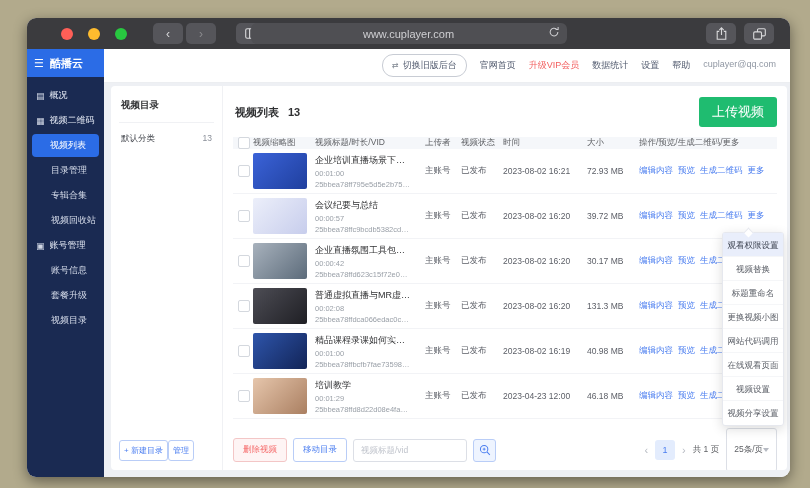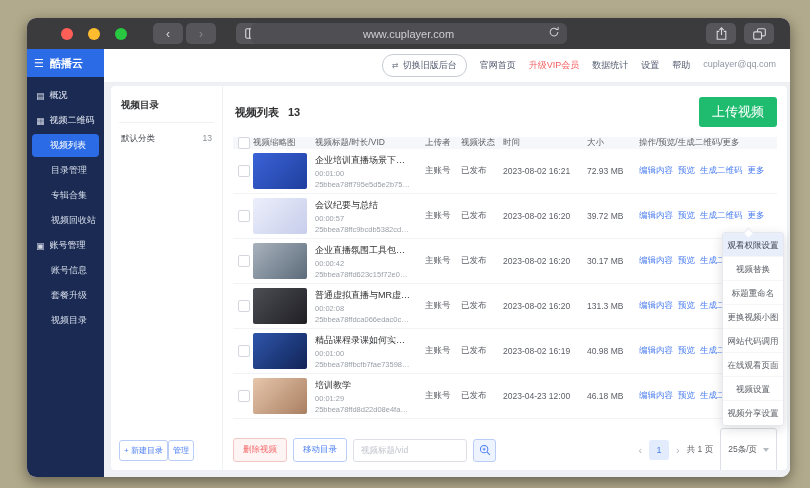--- a/index.html
+++ b/index.html
@@ -75,21 +75,21 @@
   .act-link { color:#4a7df0; cursor:pointer; }
   .list-footer { margin-top:auto; display:flex; align-items:center; gap:6px; padding-top:9px; }
   .btn-danger { border:1px solid #f3c6c6; color:#f56c6c; background:#fef4f4; border-radius:3px; font-size:8.5px; padding:5px 9px; font-family:Liberation Serif, serif; cursor:pointer; }
   .btn-move { border:1px solid #b9cdf7; color:#4a7df0; background:#fff; border-radius:3px; font-size:8.5px; padding:5px 9px; font-family:inherit; cursor:pointer; }
   .search-input { width:114px; height:23px; border:1px solid #dcdfe6; border-radius:3px; font-size:8.5px; padding:0 7px; color:#606266; font-family:inherit; outline:none; }
   .search-input::placeholder { color:#c0c4cc; }
   .search-btn { width:23px; height:23px; border:1px solid #b9cdf7; background:#eef4ff; border-radius:3px; display:flex; align-items:center; justify-content:center; cursor:pointer; }
   .pager { margin-left:auto; display:flex; align-items:center; gap:7px; font-size:8.5px; color:#606266; }
   .pg-arrow { color:#b6bac2; font-size:11px; line-height:1; cursor:pointer; }
   .pg-current { width:20px; height:20px; background:#e3ecfd; color:#4a7df0; border-radius:3px; display:flex; align-items:center; justify-content:center; font-size:9px; cursor:pointer; }
-  .per-page { border:1px solid #dcdfe6; border-radius:3px; padding:15px 7px; display:flex; gap:6px; align-items:center; color:#606266; cursor:pointer; }
+  .per-page { border:1px solid #dcdfe6; border-radius:3px; padding:15px 7px; display:flex; align-items:center; color:#606266; cursor:pointer; }
   .chev { width:0; height:0; border-left:3px solid transparent; border-right:3px solid transparent; border-top:4px solid #b6bac2; }
   
   .context-menu { position:absolute; left:695px; top:214px; width:62px; background:#fff; border:1px solid #e6e8ee; border-radius:3px; box-shadow:0 3px 12px rgba(0,0,0,.14); z-index:5; }
   .menu-caret { position:absolute; top:-4px; left:22px; width:7px; height:7px; background:#fff; border-left:1px solid #e6e8ee; border-top:1px solid #e6e8ee; transform:rotate(45deg); }
   .menu-opt { height:24px; line-height:24px; text-align:center; font-size:8.5px; color:#5a5e66; border-bottom:1px solid #f5f6f8; cursor:pointer; }
   .menu-opt:last-child { border-bottom:none; }
   .menu-opt.active { background:#e9eefb; color:#3c4250; }
 </style>
 </head>
 <body>

